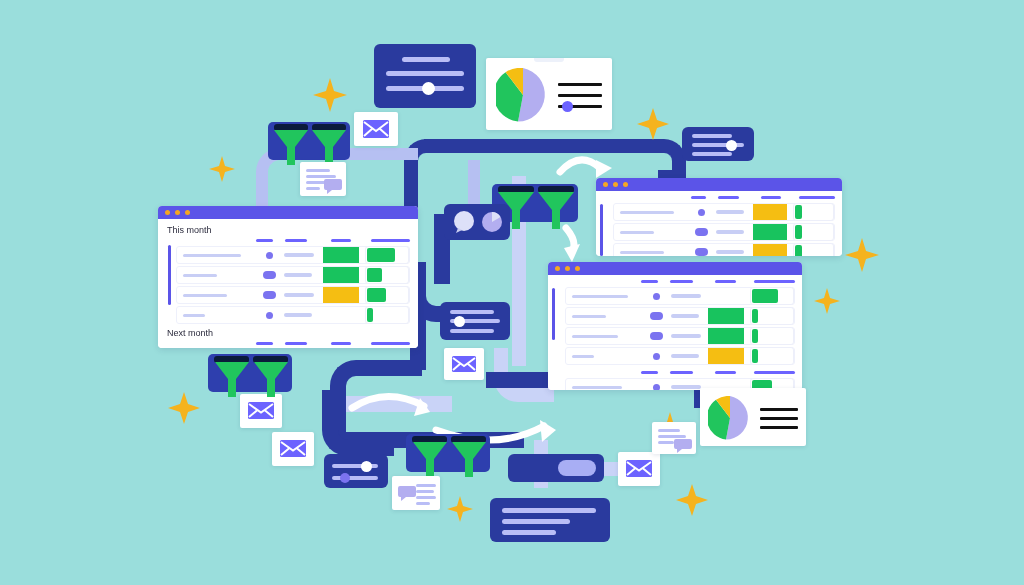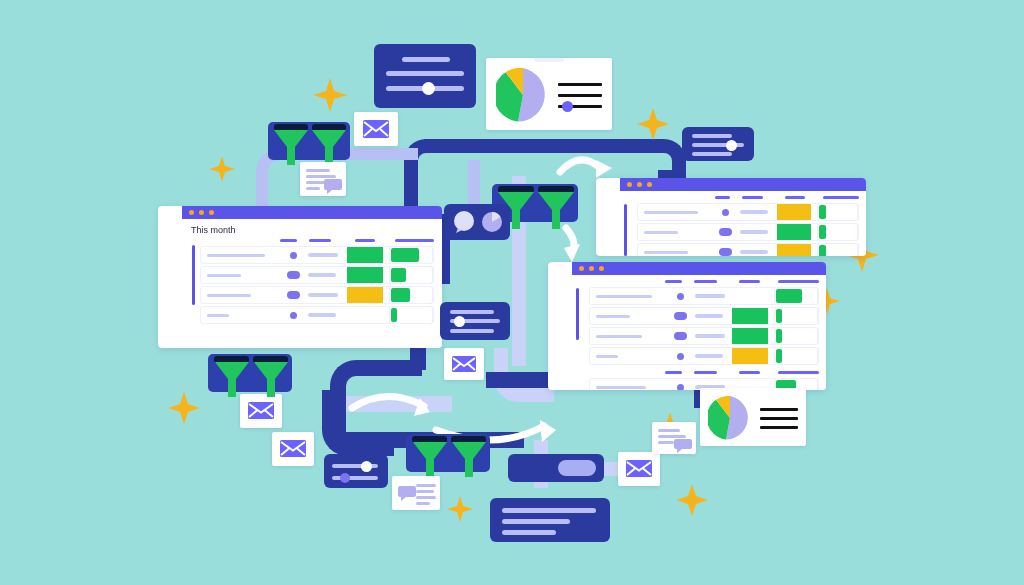--- a/index.html
+++ b/index.html
@@ -5,21 +5,21 @@
   html,body{margin:0;padding:0;background:#0d1117;}
   body{font-family:"Liberation Sans", sans-serif;}
   #scene{
     position:relative;width:1024px;height:585px;overflow:hidden;
     background:#9ADEDC;
   }
   .abs{position:absolute;}
 
   
   .win{position:absolute;background:#ffffff;border-radius:4px;overflow:hidden;
-       box-shadow:0 2px 6px rgba(20,40,90,.13);padding-left:24px;}
+       box-shadow:0 2px 6px rgba(20,40,90,.13);}
   .win-bar{height:13px;background:#5B54E8;display:flex;align-items:center;padding-left:7px;gap:5px;}
   .dot{width:5px;height:5px;border-radius:50%;background:#F5A623;}
   .win-body{padding:7px 8px 8px 8px;background:#fff;}
 
   
   .colhead{display:flex;gap:6px;padding:0 0 4px 0;}
   .ch{height:3px;border-radius:2px;background:#6C63FF;}
   .trow{display:flex;align-items:center;gap:6px;height:16px;
         border:1px solid #EEF0FB;border-radius:3px;background:#fff;margin-bottom:2px;}
   .cellA{display:flex;flex-direction:column;justify-content:center;padding-left:6px;}
@@ -279,20 +279,30 @@
                 <div class="lnB" style="width:28px;"></div>
               </div>
             <div class="bar" style="width:40px;background:#fff;"></div>
             <div class="sub" style="width:46px;">
                 <i style="width:6px;"></i>
               </div>
           </div>
         </div>
       </div>
 
+      <div style="position:relative;margin-top:4px;">
+        <div class="sec-title">Next month</div>
+        <div class="colhead" style="padding-left:90px;">
+          <div class="ch" style="width:24px;"></div>
+          <div class="ch" style="width:32px;margin-left:6px;"></div>
+          <div class="ch" style="width:30px;margin-left:18px;"></div>
+          <div class="ch" style="width:56px;margin-left:14px;"></div>
+        </div>
+
+      </div>
 
     </div>
   </div>
 
   <div class="win" style="left:596px;top:178px;width:246px;height:78px;">
     <div class="win-bar">
       <span class="dot"></span>
       <span class="dot"></span>
       <span class="dot"></span>
     </div>

